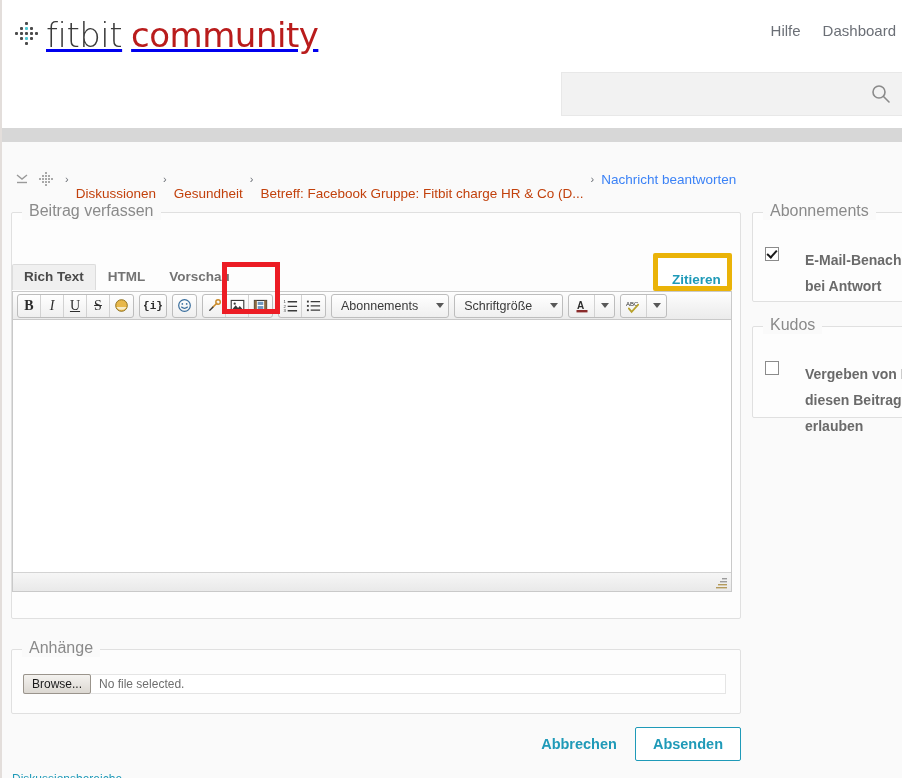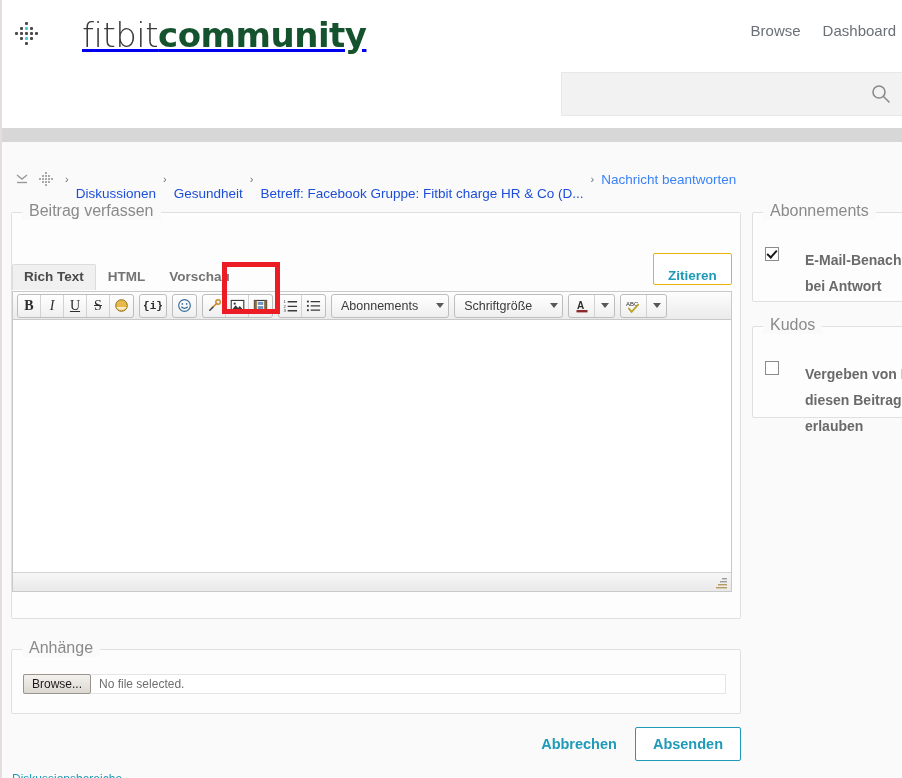--- a/index.html
+++ b/index.html
@@ -52,22 +52,22 @@
     background: #4b4b4b;
     border-radius: 1px;
   }
   .brand-dots i.teal { background: #4ec7d3; }
   .brand-word {
     font-family: "DejaVu Sans", sans-serif;
     font-size: 34px;
     letter-spacing: -0.5px;
     line-height: 1;
   }
-  .brand-fitbit { color: #3b3b3b; font-weight: 300; margin-left: 36px; }
-  .brand-community { color: #14532d; font-weight: 700; }
+  .brand-fitbit { color: #3b3b3b; font-weight: 300; }
+  .brand-community { color: #b91c1c; font-weight: 400; margin-left: 9px; }
 
   .header-nav {
     position: absolute;
     right: 8px; top: 22px;
     display: flex;
     gap: 22px;
     align-items: center;
   }
   .header-nav a {
     color: #6b6f76;
@@ -141,21 +141,21 @@
     width: 2px; height: 2px;
     background: #a9a9a9;
   }
   .bc-sep {
     color: #6b6f76;
     margin: 0 7px;
     font-size: 11px;
     flex: none;
   }
   .bc-link {
-    color: #1d4ed8;
+    color: #c2410c;
     text-decoration: none;
     margin-top: 28px;
   }
   .bc-current { color: #3b82f6; }
 
   
   .compose-panel {
     position: absolute;
     left: 9px; top: 212px;
     width: 730px;
@@ -172,21 +172,21 @@
     padding: 0 7px;
     font-size: 16px;
     color: #8a8a8a;
     font-weight: 400;
   }
 
   .zitieren-btn {
     position: absolute;
     left: 651px; top: 253px;
     width: 79px; height: 32px;
-    border: 1px solid #eab308;
+    border: 5px solid #eab308;
     background: #ffffff;
     color: #1f9ab8;
     font-weight: bold;
     font-size: 13.5px;
     font-family: "Liberation Sans", sans-serif;
     border-radius: 2px;
     cursor: pointer;
     padding: 14px;
   }
 
@@ -498,21 +498,21 @@
         <i style="left:11px;top:15px;" class="teal"></i>
         <i style="left:16px;top:15px;"></i>
         <i style="left:11px;top:20px;"></i>
       </span>
       <span class="brand-word">
         <span class="brand-fitbit">fitbit</span><span class="brand-community">community</span>
       </span>
     </a>
 
     <div class="header-nav">
-      <a href="#">Browse</a>
+      <a href="#">Hilfe</a>
       <a href="#">Dashboard</a>
     </div>
 
     <div class="search-wrap">
       <input class="search-input" type="text" placeholder="" style="">
       <span class="search-icon">
         <svg width="20" height="20" viewBox="0 0 20 20">
           <circle cx="8" cy="8" r="6" fill="none" stroke="#8a8a8a" stroke-width="1.6"></circle>
           <line x1="12.5" y1="12.5" x2="18" y2="18" stroke="#8a8a8a" stroke-width="1.6" stroke-linecap="round"></line>
         </svg>

